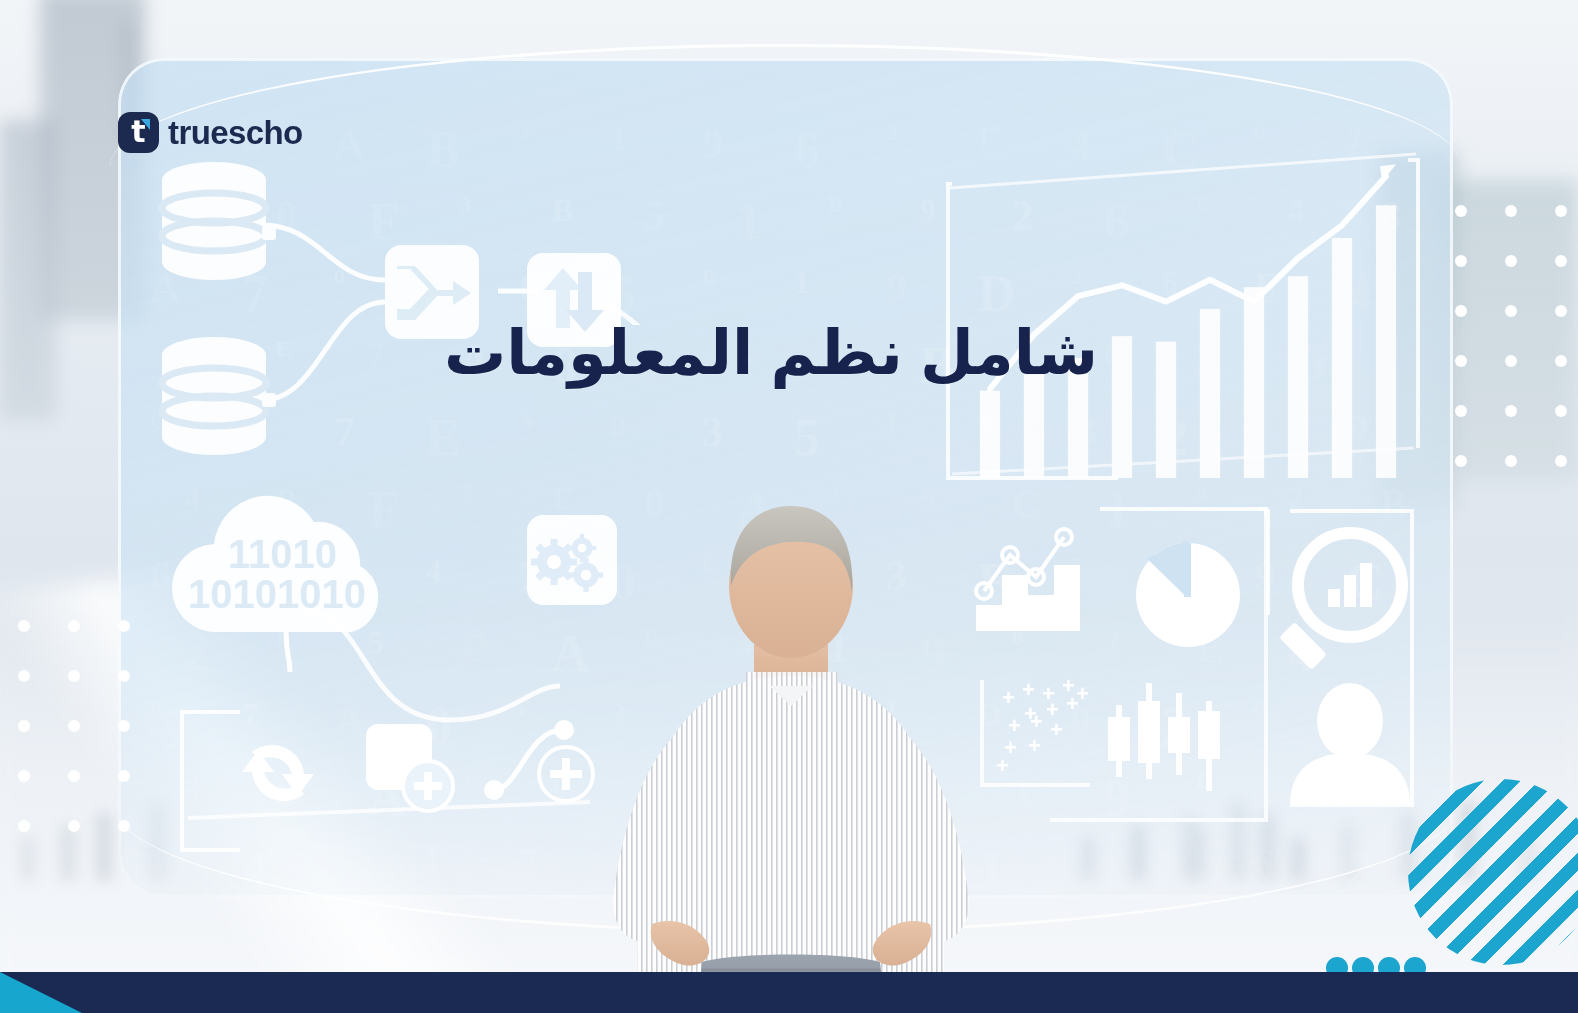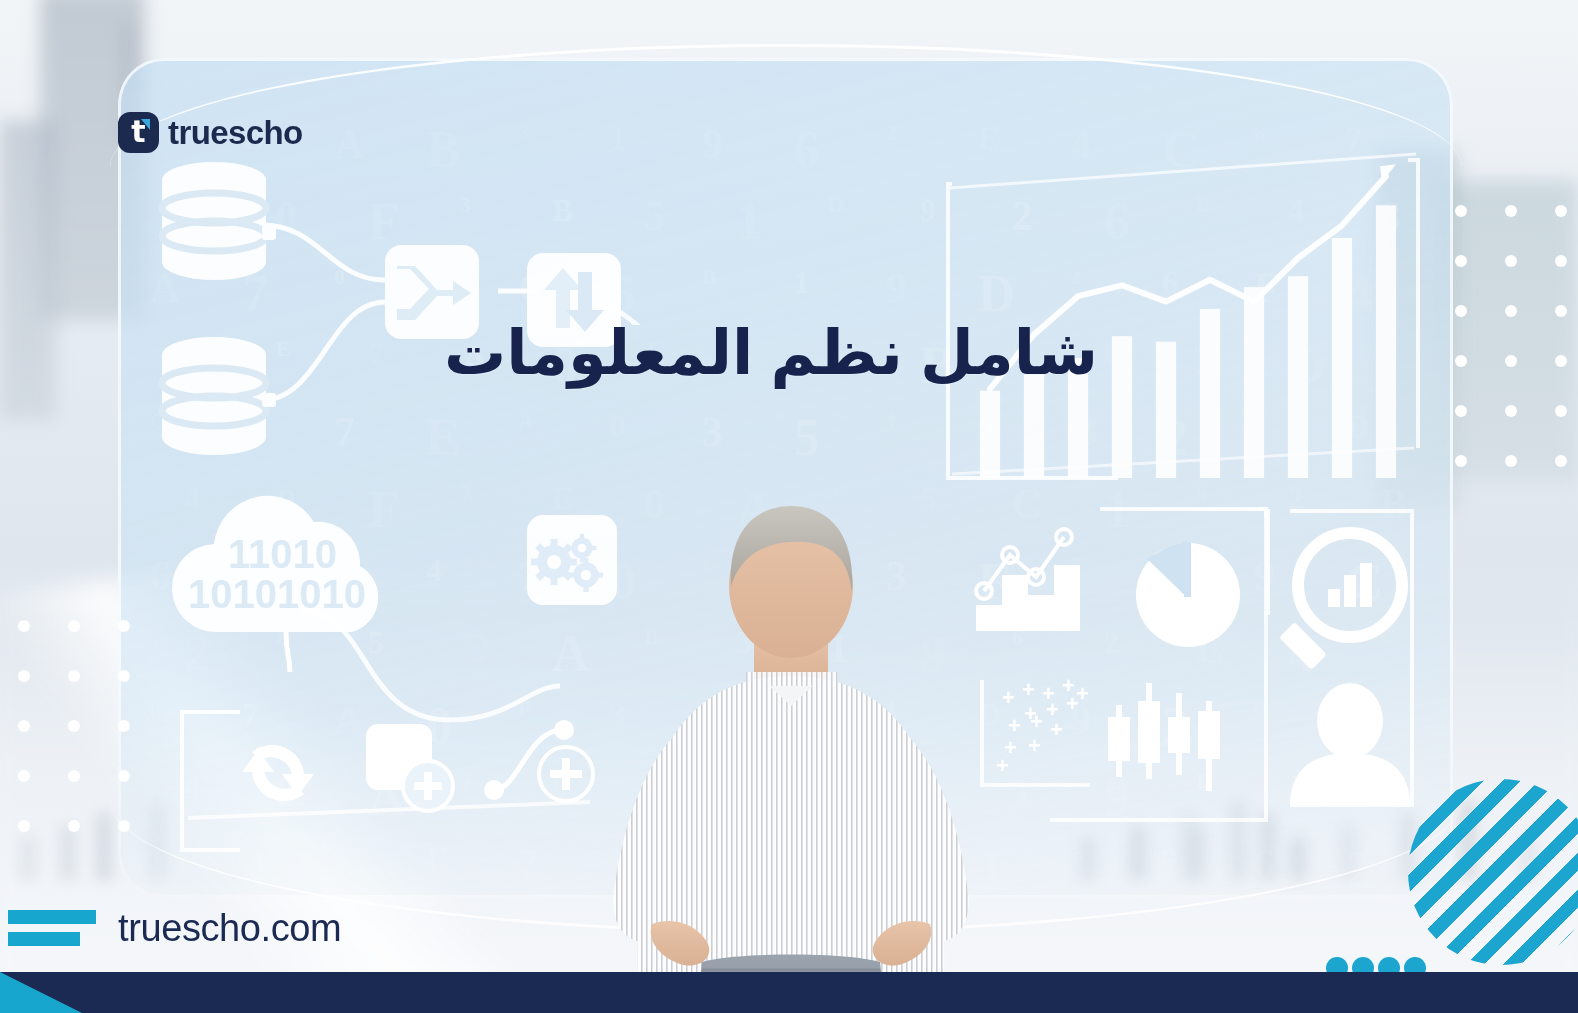--- a/index.html
+++ b/index.html
@@ -589,24 +589,17 @@
       <i style="left: 26px; top: 0px;"></i>
       <i style="left: 52px; top: 0px;"></i>
       <i style="left: 78px; top: 0px;"></i>
       <i style="left: 0px; top: 26px;"></i>
       <i style="left: 26px; top: 26px;"></i>
       <i style="left: 52px; top: 26px;"></i>
       <i style="left: 78px; top: 26px;"></i>
     </div>
   <div class="stripe-circle"></div>
 
-  <div class="footer-row">
-    <div class="f-bars">
-        <b></b>
-        <b></b>
-      </div>
-    <div class="f-url">truescho.com</div>
-  </div>
   <div class="footbar">
     <div class="wedge"></div>
   </div>
 
 </div>
 
 </body></html>

